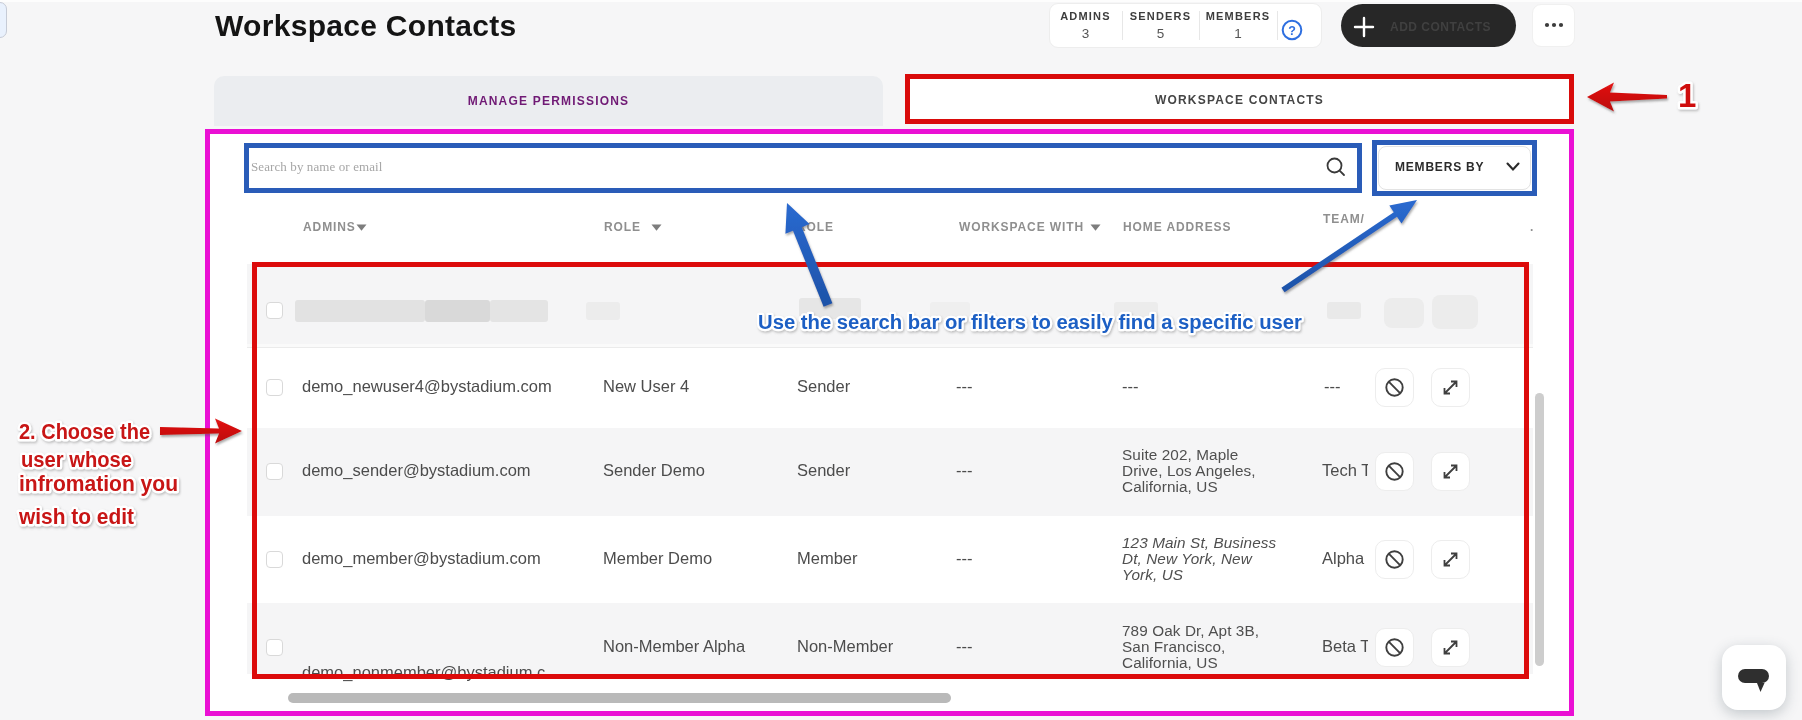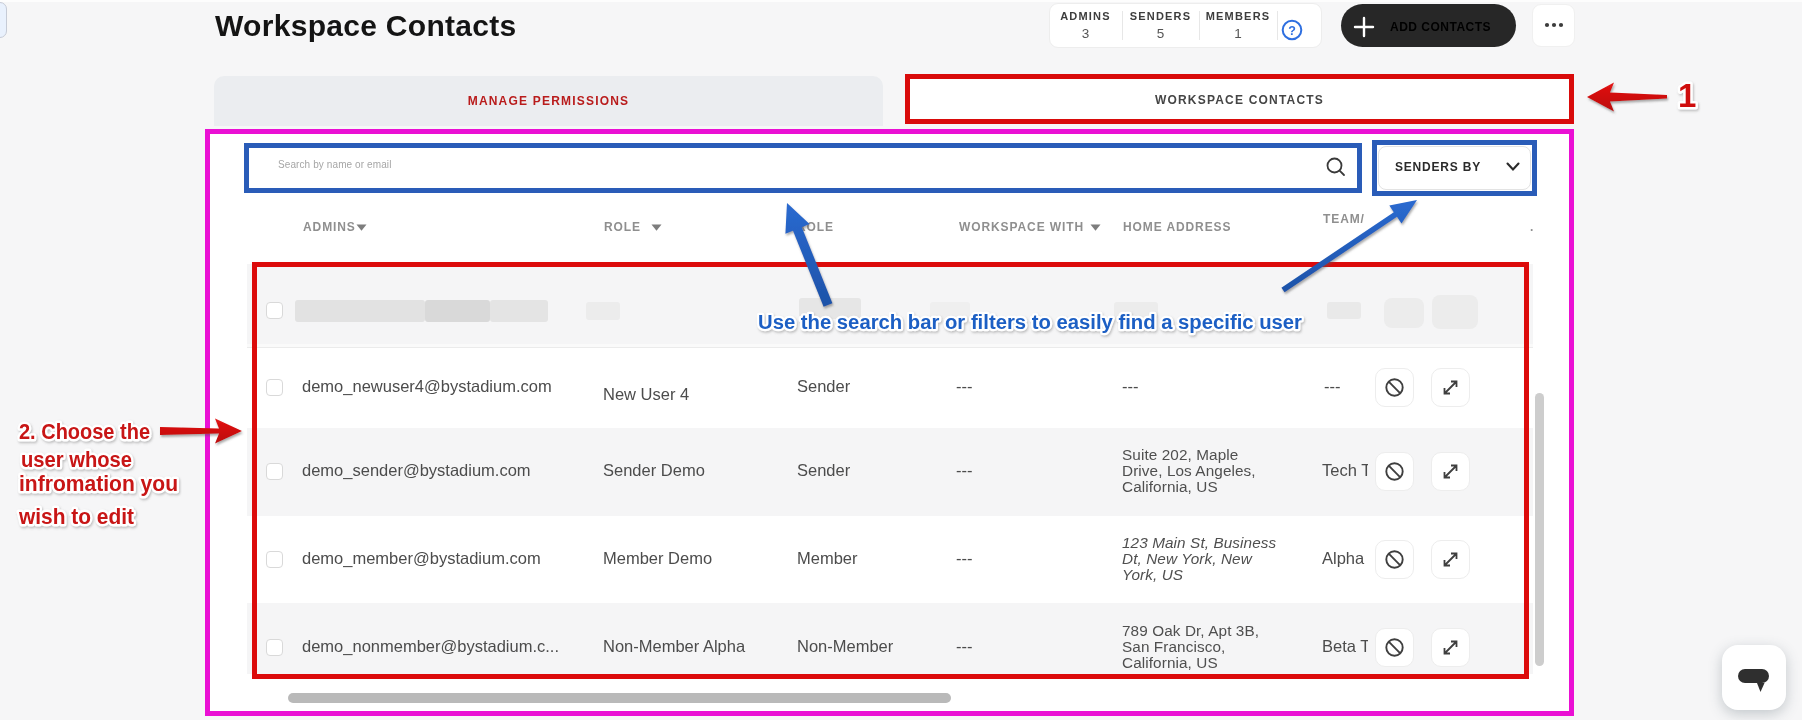--- a/index.html
+++ b/index.html
@@ -43,57 +43,57 @@
     <circle cx="11" cy="11" r="9.3" fill="none" stroke="#2e6fe0" stroke-width="2"></circle>
     <text x="11" y="15.5" font-size="12.5" font-weight="bold" fill="#2e6fe0" text-anchor="middle" font-family="Liberation Sans,sans-serif">?</text>
   </svg>
 
   <div class="abs" style="left:1341px;top:4px;width:175px;height:43px;background:#272727;
        border-radius:21.5px;"></div>
   <svg class="abs" style="left:1353px;top:16px;" width="22" height="22" viewBox="0 0 22 22">
     <path d="M11 2V20 M2 11H20" stroke="#fff" stroke-width="2.4" stroke-linecap="round"></path>
   </svg>
   <div class="abs" style="left:1390px;top:20px;font-size:12px;font-weight:bold;letter-spacing:0.5px;
-       color:#000000;">ADD CONTACTS</div>
+       color:#404040;">ADD CONTACTS</div>
 
   <div class="abs" style="left:1532px;top:4px;width:43px;height:43px;background:#fff;
        border:1px solid #f0f0f0;border-radius:9px;"></div>
   <svg class="abs" style="left:1540px;top:21px;" width="28" height="8" viewBox="0 0 28 8">
     <circle cx="7" cy="4" r="2.1" fill="#3c3c3c"></circle>
     <circle cx="14" cy="4" r="2.1" fill="#3c3c3c"></circle>
     <circle cx="21" cy="4" r="2.1" fill="#3c3c3c"></circle>
   </svg>
 
   <div class="abs" style="left:214px;top:76px;width:669px;height:50px;background:#ebedf0;
        border-radius:10px 10px 0 0;"></div>
   <div class="abs" style="left:214px;top:76px;width:669px;height:50px;line-height:50px;
-       text-align:center;font-size:12px;font-weight:bold;letter-spacing:1.2px;color:#b91c1c;">MANAGE PERMISSIONS</div>
+       text-align:center;font-size:12px;font-weight:bold;letter-spacing:1.2px;color:#701a75;">MANAGE PERMISSIONS</div>
 
   <div class="abs" style="left:205px;top:129px;width:1369px;height:587px;background:#fff;
        border:5px solid #ea10d4;"></div>
 
   <div class="abs" style="left:905px;top:74px;width:669px;height:50px;background:#fff;
        border:5px solid #d90b0b;"></div>
   <div class="abs" style="left:905px;top:74px;width:669px;height:50px;line-height:53px;
        text-align:center;font-size:12px;font-weight:bold;letter-spacing:1.2px;color:#454545;">WORKSPACE CONTACTS</div>
 
   <div class="abs" style="left:244px;top:143px;width:1118px;height:50px;background:#fff;
        border:5px solid #2a5cb8;"></div>
-  <div class="abs" style="left:278px;top:159px;font-size:10px;color:#a6a6a6;letter-spacing:0.1px;">Search by name or email</div>
+  <div class="abs" style="left:251px;top:159px;font-size:13px;color:#a6a6a6;letter-spacing:0.1px;font-family:Liberation Serif, serif;">Search by name or email</div>
   <svg class="abs" style="left:1324px;top:155px;" width="24" height="24" viewBox="0 0 24 24">
     <circle cx="10.5" cy="10.5" r="7" fill="none" stroke="#3a3a3a" stroke-width="1.8"></circle>
     <path d="M15.6 15.6L20 20" stroke="#3a3a3a" stroke-width="1.8" stroke-linecap="round"></path>
   </svg>
 
   <div class="abs" style="left:1372px;top:140px;width:165px;height:56px;background:#fff;
        border:5px solid #2a5cb8;"></div>
   <div class="abs" style="left:1378px;top:146px;width:153px;height:44px;border:1px solid #e3e3e3;
        border-radius:8px;"></div>
   <div class="abs" style="left:1395px;top:160px;font-size:12px;font-weight:bold;letter-spacing:0.8px;
-       color:#2b2b2b;">SENDERS BY</div>
+       color:#2b2b2b;">MEMBERS BY</div>
   <svg class="abs" style="left:1504px;top:161px;" width="18" height="12" viewBox="0 0 18 12">
     <path d="M3.5 2.5L9 8.5L14.5 2.5" fill="none" stroke="#2b2b2b" stroke-width="2.1" stroke-linecap="round"></path>
   </svg>
 
   <div class="hdr abs" style="left:303px;top:220px;">ADMINS</div>
   <div class="hdr abs" style="left:604px;top:220px;">ROLE</div>
   <div class="hdr abs" style="left:797px;top:220px;">ROLE</div>
   <div class="hdr abs" style="left:959px;top:220px;">WORKSPACE WITH</div>
   <div class="hdr abs" style="left:1123px;top:220px;">HOME ADDRESS</div>
   <div class="hdr abs" style="left:1323px;top:212px;">TEAM/</div>
@@ -121,21 +121,21 @@
   <div class="blob" style="left:586px;top:302px;width:34px;height:18px;background:#ececec;"></div>
   <div class="blob" style="left:799px;top:298px;width:62px;height:21px;background:#e6e6e6;"></div>
   <div class="blob" style="left:930px;top:302px;width:40px;height:17px;background:#efefef;"></div>
   <div class="blob" style="left:1114px;top:302px;width:44px;height:17px;background:#ececec;"></div>
   <div class="blob" style="left:1327px;top:302px;width:34px;height:17px;background:#e9e9e9;"></div>
   <div class="blob" style="left:1384px;top:298px;width:40px;height:30px;background:#ececec;border-radius:8px;"></div>
   <div class="blob" style="left:1432px;top:295px;width:46px;height:34px;background:#ececec;border-radius:8px;"></div>
 
   <div class="cb" style="left:266px;top:379px;"></div>
   <div class="cell abs" style="left:302px;top:377px;">demo_newuser4@bystadium.com</div>
-  <div class="cell abs" style="left:603px;top:377px;margin-top:8px;">New User 4</div>
+  <div class="cell abs" style="left:603px;top:377px;">New User 4</div>
   <div class="cell abs" style="left:797px;top:377px;">Sender</div>
   <div class="cell abs" style="left:956px;top:377px;">---</div>
   <div class="cell abs" style="left:1122px;top:377px;">---</div>
   <div class="cell abs" style="left:1324px;top:377px;">---</div>
   <div class="ibtn" style="left:1375px;top:368px;"></div>
   <svg class="abs" style="left:1375px;top:368px;" width="39" height="39" viewBox="0 0 39 39">
     <circle cx="19.5" cy="19.5" r="8.2" fill="none" stroke="#3f3f3f" stroke-width="1.9"></circle>
     <path d="M13.7 13.7L25.3 25.3" stroke="#3f3f3f" stroke-width="1.9"></path>
   </svg>
   <div class="ibtn" style="left:1431px;top:368px;"></div>
@@ -171,21 +171,21 @@
   <svg class="abs" style="left:1375px;top:540px;" width="39" height="39" viewBox="0 0 39 39">
     <circle cx="19.5" cy="19.5" r="8.2" fill="none" stroke="#3f3f3f" stroke-width="1.9"></circle>
     <path d="M13.7 13.7L25.3 25.3" stroke="#3f3f3f" stroke-width="1.9"></path>
   </svg>
   <div class="ibtn" style="left:1431px;top:540px;"></div>
   <svg class="abs" style="left:1431px;top:540px;" width="39" height="39" viewBox="0 0 39 39">
     <path d="M14 25L25 14M20 13.5h5.5V19M19 25.5h-5.5V20" fill="none" stroke="#3f3f3f" stroke-width="1.8"></path>
   </svg>
 
   <div class="cb" style="left:266px;top:639px;"></div>
-  <div class="cell abs" style="left:302px;top:637px;">demo_nonmember@bystadium.c...</div>
+  <div class="cell abs" style="left:302px;top:663px;">demo_nonmember@bystadium.c...</div>
   <div class="cell abs" style="left:603px;top:637px;">Non-Member Alpha</div>
   <div class="cell abs" style="left:797px;top:637px;">Non-Member</div>
   <div class="cell abs" style="left:956px;top:637px;">---</div>
   <div class="addr abs" style="left:1122px;top:623px;">789 Oak Dr, Apt 3B,<br>San Francisco,<br>California, US</div>
   <div class="cell abs" style="left:1322px;top:637px;width:46px;overflow:hidden;">Beta Te</div>
   <div class="ibtn" style="left:1375px;top:628px;"></div>
   <svg class="abs" style="left:1375px;top:628px;" width="39" height="39" viewBox="0 0 39 39">
     <circle cx="19.5" cy="19.5" r="8.2" fill="none" stroke="#3f3f3f" stroke-width="1.9"></circle>
     <path d="M13.7 13.7L25.3 25.3" stroke="#3f3f3f" stroke-width="1.9"></path>
   </svg>

